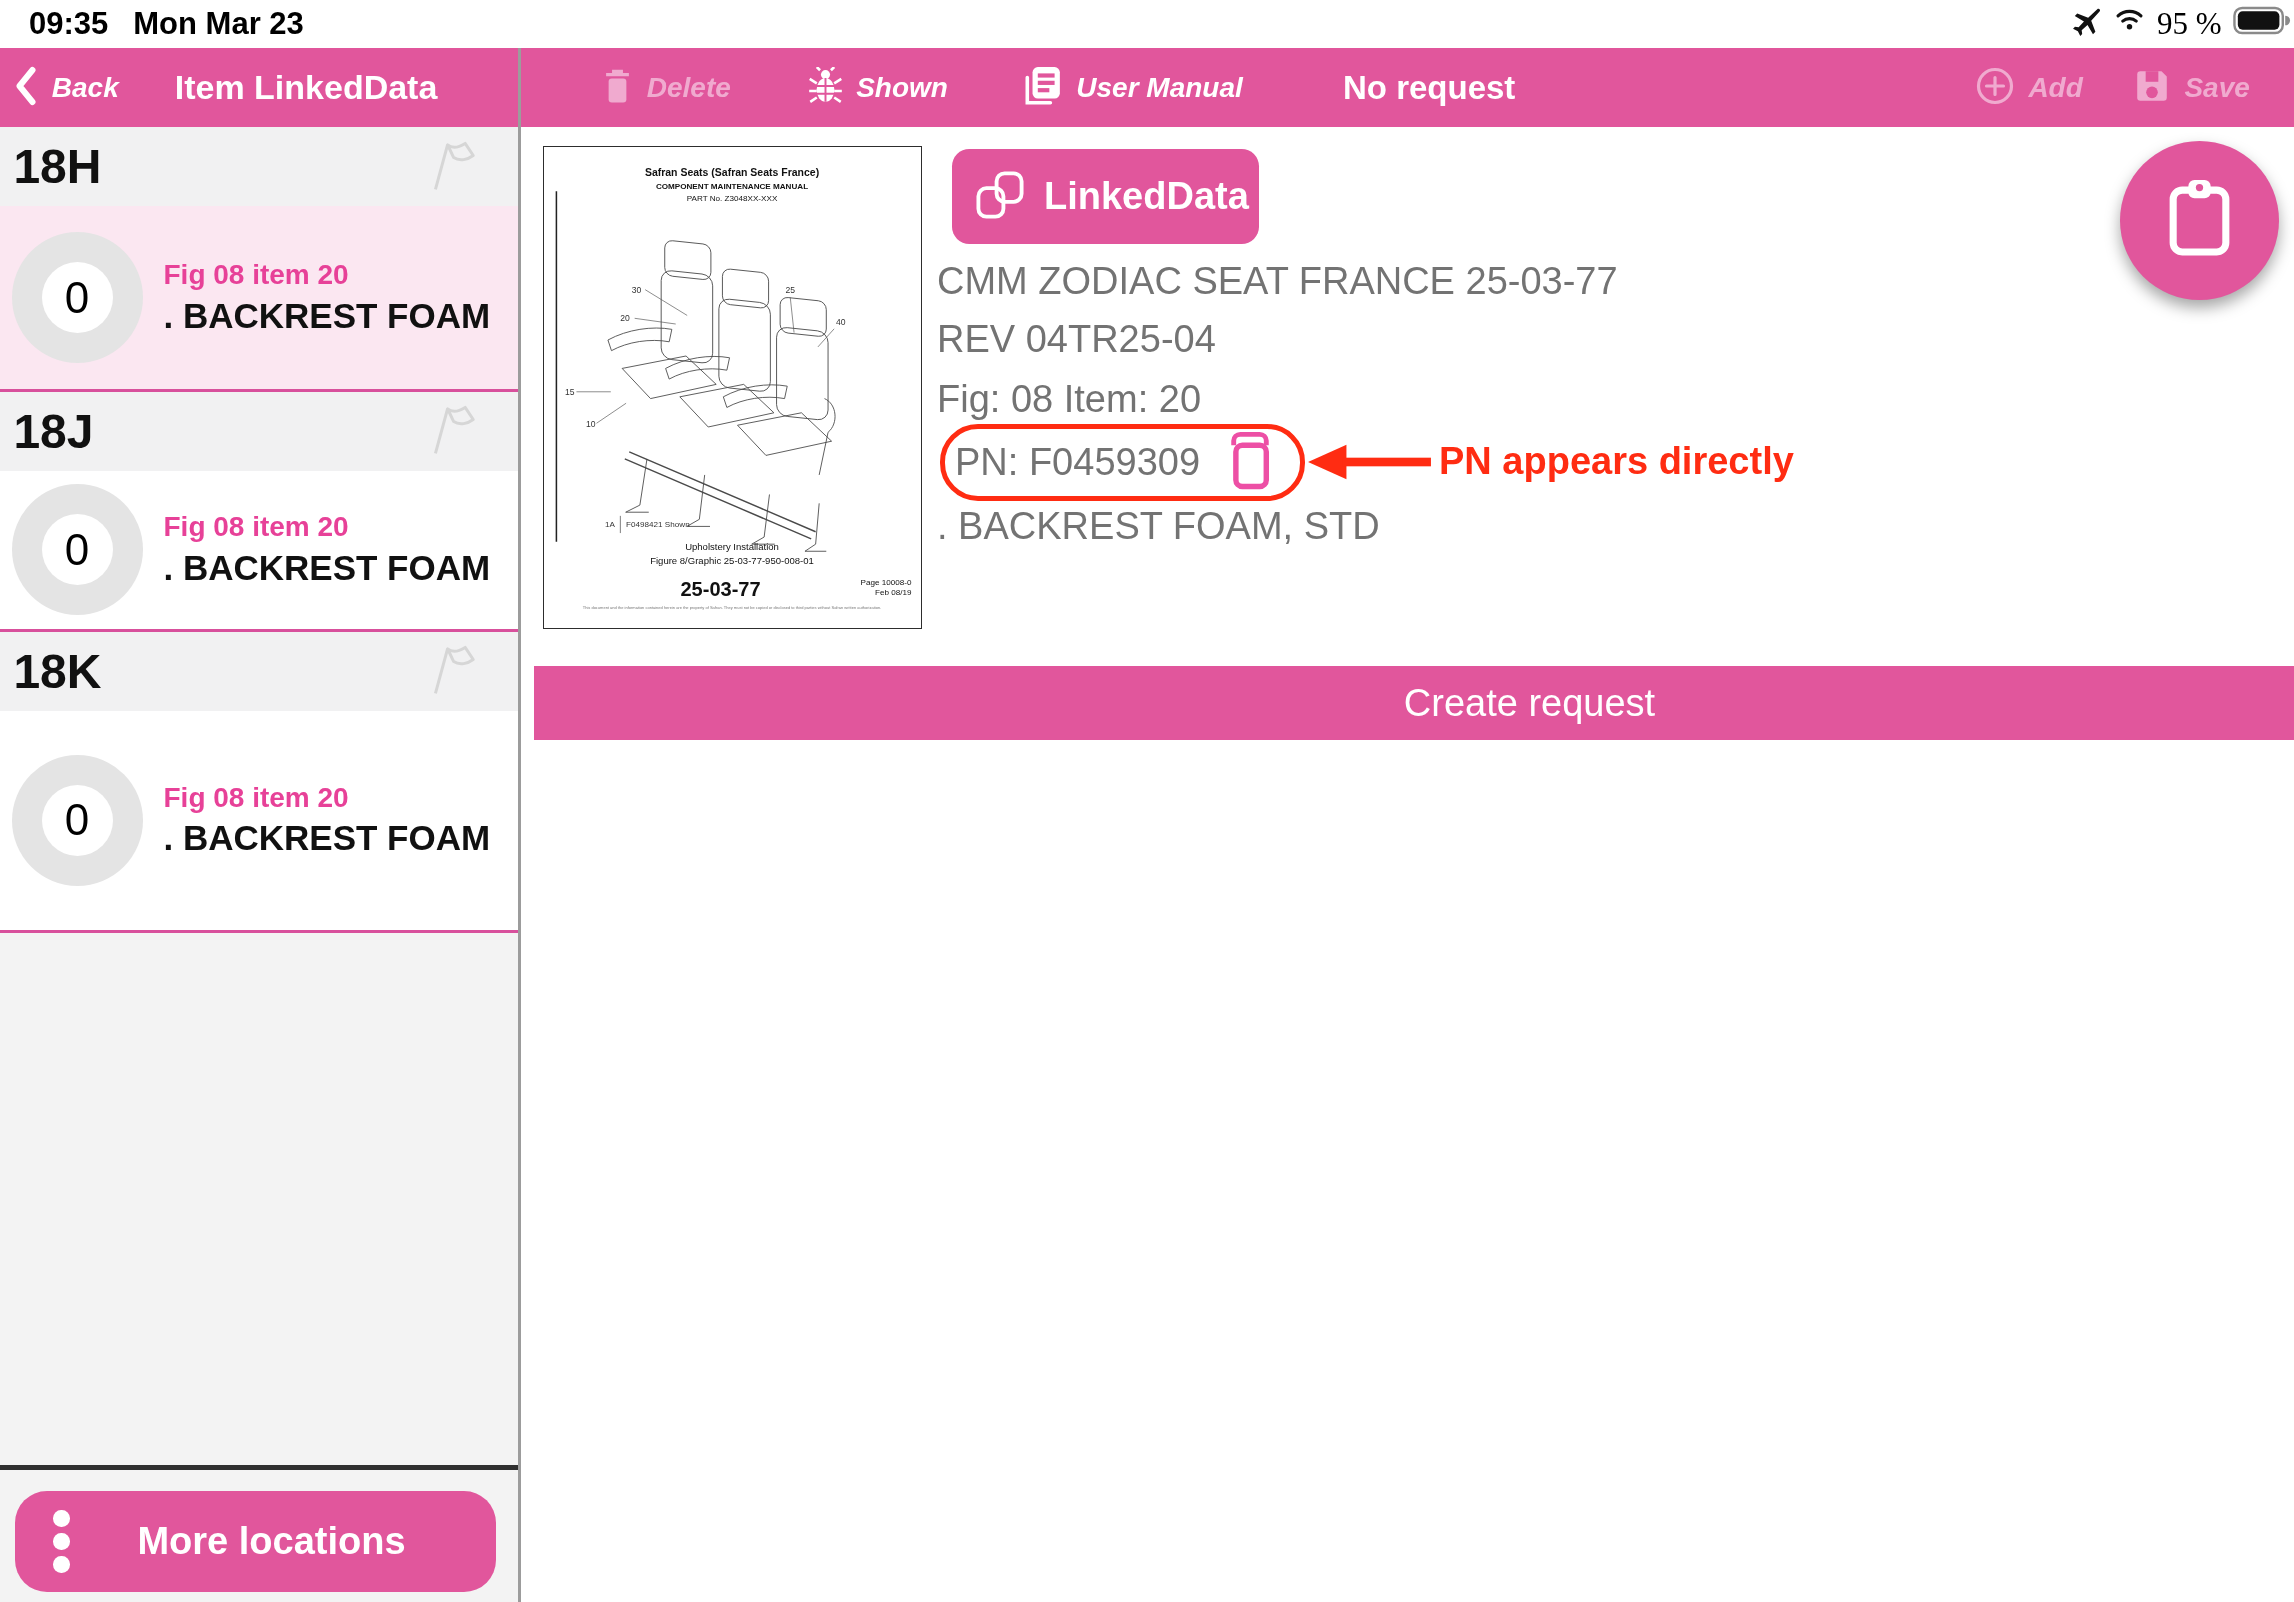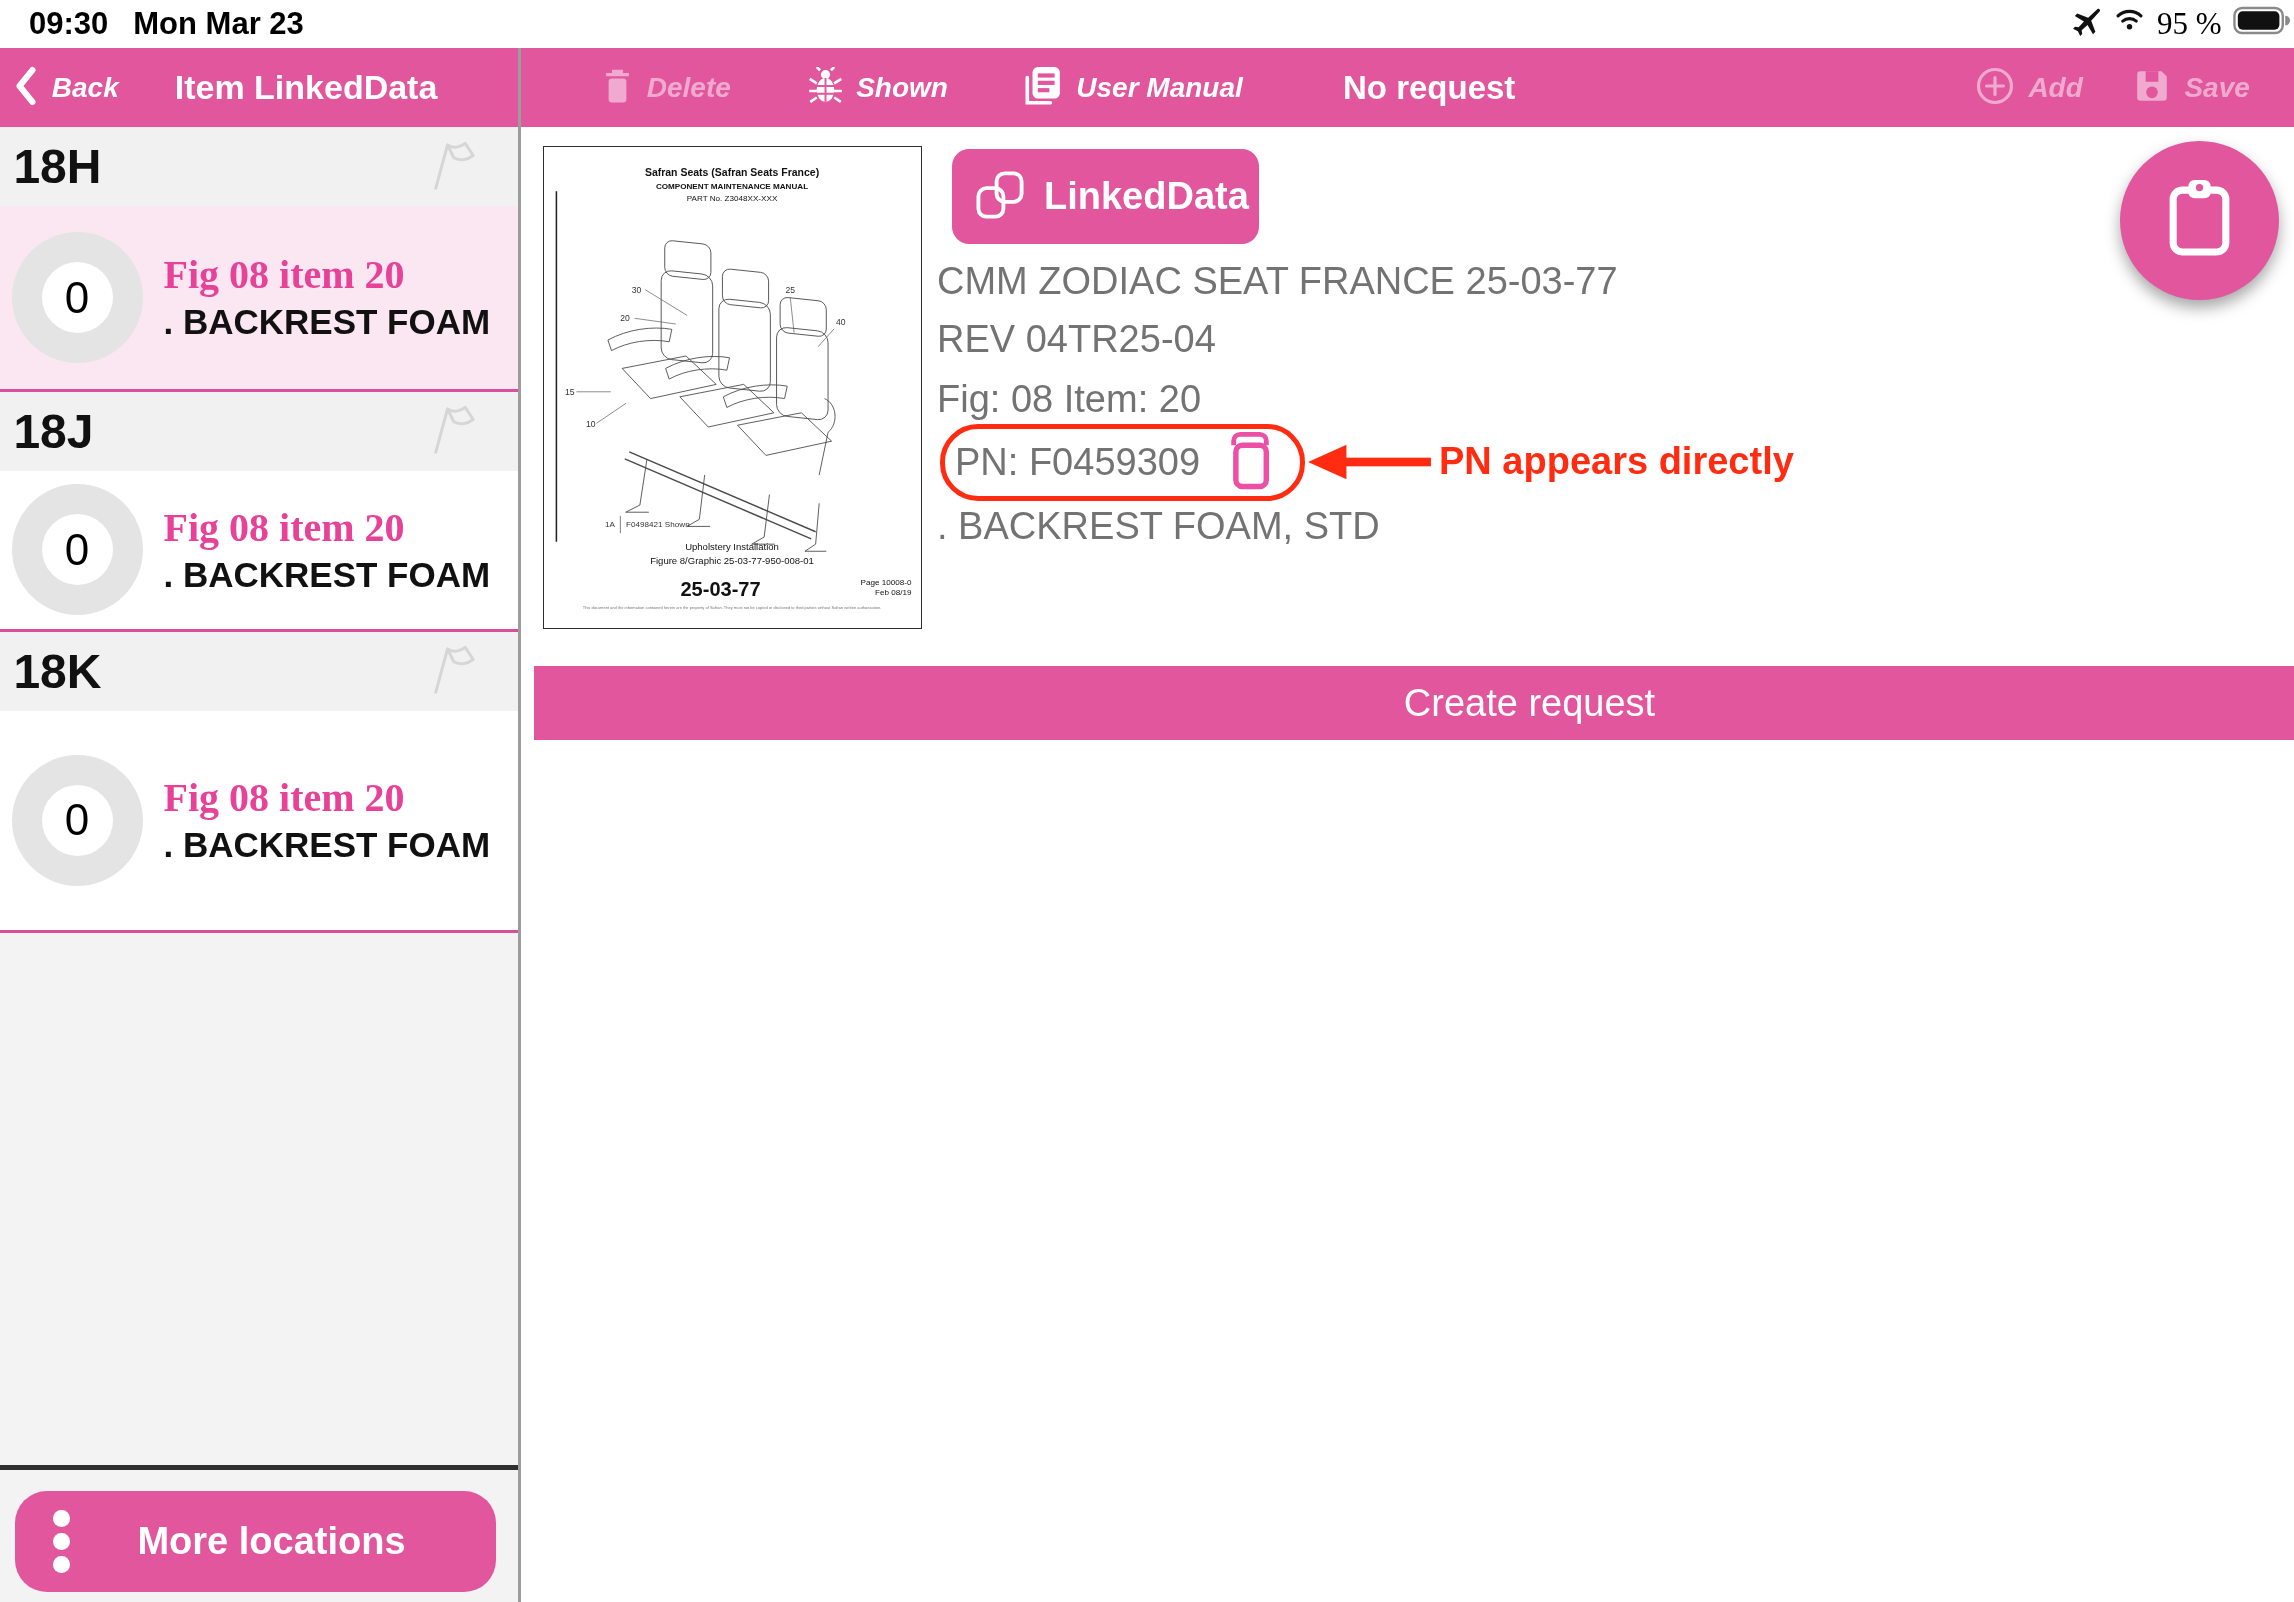--- a/index.html
+++ b/index.html
@@ -37,21 +37,21 @@
   .sb-seat{font-size:48px;font-weight:700;color:#111;}
   .sb-item{background:#fff;display:flex;align-items:center;flex:0 0 auto;}
   .sb-item.selected{background:#fbe7f1;}
   .sb-item.h1{height:183px;}
   .sb-item.h2{height:158px;}
   .sb-item.h3{height:219px;}
   .sb-sep{height:2.9px;background:#d8509c;flex:0 0 auto;}
   .ring{width:131px;height:131px;border-radius:50%;background:#e4e4e4;margin-left:11.5px;display:flex;align-items:center;justify-content:center;flex:0 0 auto;}
   .ring-inner{width:71px;height:71px;border-radius:50%;background:#fff;display:flex;align-items:center;justify-content:center;font-size:44px;color:#000;}
   .sb-texts{margin-left:21px;}
-  .sb-fig{font-size:40px;font-weight:700;color:#e74198;line-height:1.1;font-family:Liberation Serif, serif;}
+  .sb-fig{font-size:28px;font-weight:700;color:#e74198;line-height:1.1;}
   .sb-desc{font-size:35px;font-weight:700;color:#111;margin-top:5.8px;line-height:1.1;}
   .sb-fill{flex:1 1 auto;background:#f3f3f3;}
   .sb-darkline{position:absolute;left:0;top:1465px;width:518px;height:4.8px;background:#2f2f2f;}
   .more-btn{position:absolute;left:15.4px;top:1491px;width:481px;height:101px;background:#e1569c;border-radius:32px;display:flex;align-items:center;}
   .more-dots{margin-left:38px;display:flex;flex-direction:column;gap:6.7px;}
   .more-dots i{width:16.3px;height:16.3px;border-radius:50%;background:#fff;display:block;}
   .more-label{flex:1;text-align:center;color:#fff;font-size:38px;font-weight:700;margin-right:23px;}
 
   
   .thumb{left:543px;top:146px;width:379px;height:483px;background:#fff;border:1.9px solid #2d2d2d;box-sizing:border-box;}
@@ -68,21 +68,21 @@
 
   .fab{left:2120px;top:141px;width:159px;height:159px;border-radius:50%;background:#e1569c;box-shadow:0 7.7px 15.4px rgba(0,0,0,0.35);display:flex;align-items:center;justify-content:center;}
 </style>
 </head>
 <body>
 
 <div class="screen">
 
   <div class="abs status-bar">
     <div class="status-left">
-      <span>09:30</span>
+      <span>09:35</span>
       <span>Mon Mar 23</span>
     </div>
     <div class="status-right">
       <span>
         <svg width="33" height="33" viewBox="0 0 26 26">
             <path fill="#111" d="M21.5 2.5c1.2-1.2 3 .6 1.8 1.8l-6.6 7.4 3.3 8.6-1.9 1.9-4.3-7.2-4.6 4.2.4 2.9-1.5 1.5-1.9-3.8-3.8-1.9 1.5-1.5 2.9.4 4.2-4.6-7.2-4.3 1.9-1.9 8.6 3.3z"></path>
           </svg>
       </span>
       <span>
         <svg width="31" height="25" viewBox="0 0 28 24">

